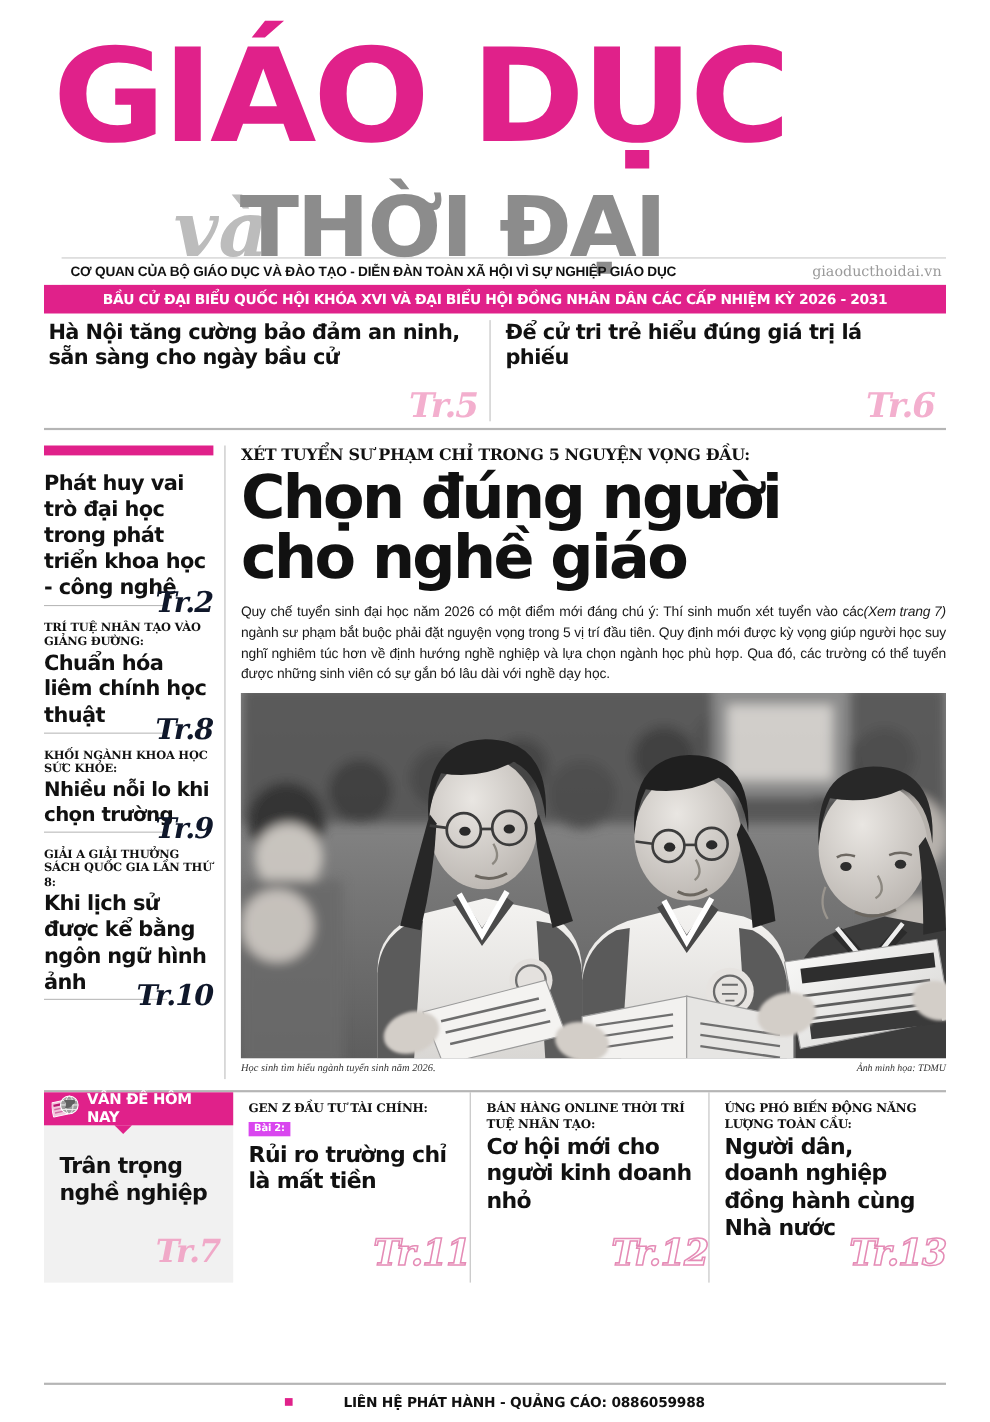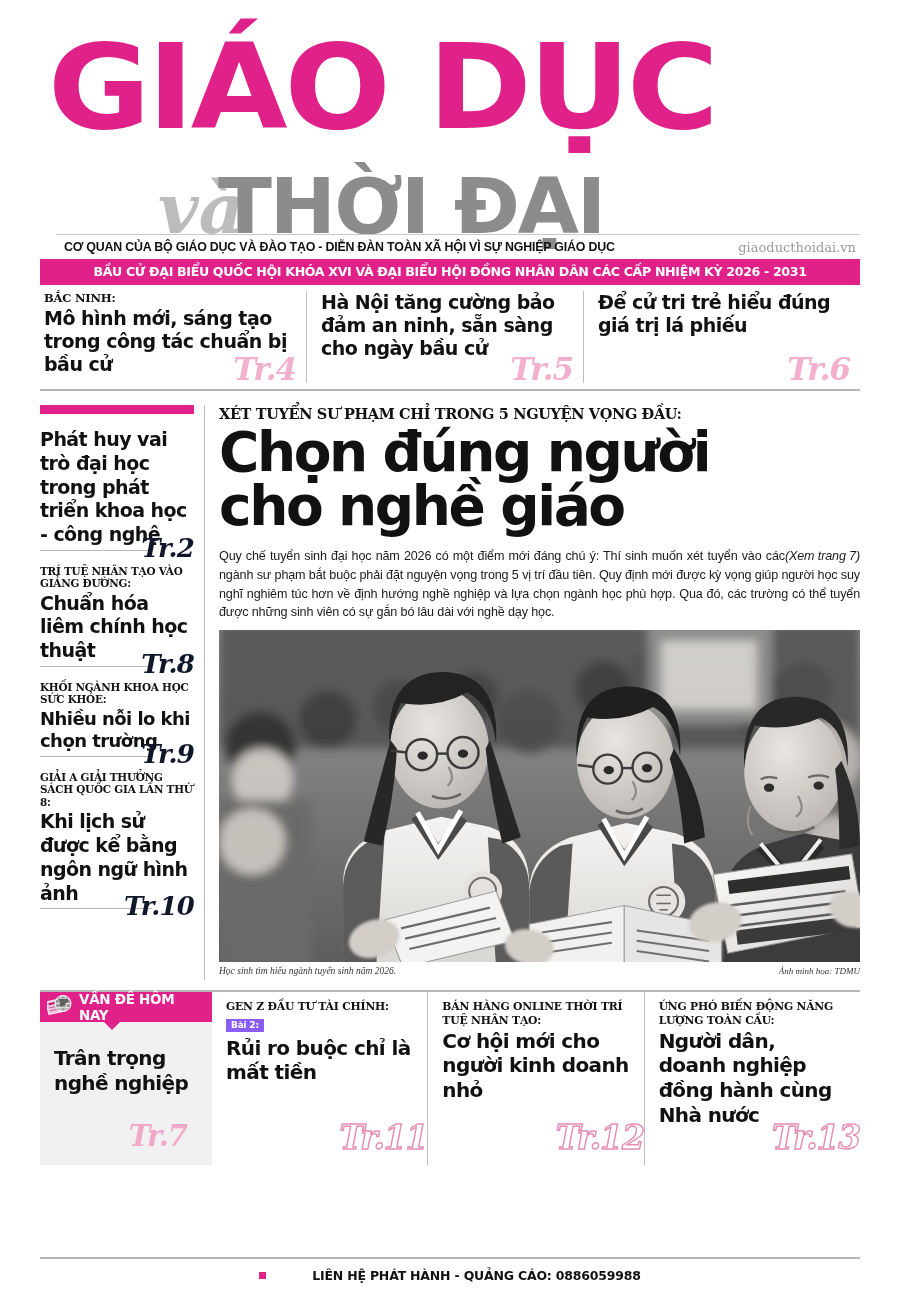--- a/index.html
+++ b/index.html
@@ -394,21 +394,21 @@
   .today-title {
     font-family: "DejaVu Sans", sans-serif;
     font-weight: 700;
     font-size: 20px;
     line-height: 1.25;
     letter-spacing: -0.6px;
     color: #111;
   }
   .today-tr {
     position: absolute;
-    right: 25px;
+    right: 12px;
     bottom: 14px;
     font-family: "DejaVu Serif", serif;
     font-style: italic;
     font-weight: 700;
     font-size: 29px;
     color: #F0A9C8;
     letter-spacing: -1px;
   }
 
   .b-col {
@@ -420,21 +420,21 @@
   .b-kicker {
     font-family: "DejaVu Serif", serif;
     font-weight: 700;
     font-size: 10.8px;
     line-height: 1.22;
     letter-spacing: -0.2px;
     color: #111;
   }
   .b-badge {
     display: inline-block;
-    background: #8b5cf6;
+    background: #d946ef;
     color: #fff;
     font-family: "DejaVu Sans", sans-serif;
     font-weight: 700;
     font-size: 9px;
     padding: 1px 5px 2px;
     margin: 3px 0 2px;
     letter-spacing: -0.2px;
   }
   .b-title {
     font-family: "DejaVu Sans", sans-serif;
@@ -504,25 +504,20 @@
     <div class="tagline-row">
       <div class="tagline">CƠ QUAN CỦA BỘ GIÁO DỤC VÀ ĐÀO TẠO - DIỄN ĐÀN TOÀN XÃ HỘI VÌ SỰ NGHIỆP GIÁO DỤC</div>
       <div class="website">giaoducthoidai.vn</div>
     </div>
   </div>
 
   <div class="election">
     <div class="election-bar">BẦU CỬ ĐẠI BIỂU QUỐC HỘI KHÓA XVI VÀ ĐẠI BIỂU HỘI ĐỒNG NHÂN DÂN CÁC CẤP NHIỆM KỲ 2026 - 2031</div>
     <div class="election-cols">
 
-      <div class="e-col">
-        <div class="e-kicker">BẮC NINH:</div>
-        <div class="e-title">Mô hình mới, sáng tạo trong công tác chuẩn bị bầu cử</div>
-        <div class="e-tr">Tr.4</div>
-      </div>
 
       <div class="e-col">
         <div class="e-title">Hà Nội tăng cường bảo đảm an ninh, sẵn sàng cho ngày bầu cử</div>
         <div class="e-tr">Tr.5</div>
       </div>
 
       <div class="e-col">
         <div class="e-title">Để cử tri trẻ hiểu đúng giá trị lá phiếu</div>
         <div class="e-tr">Tr.6</div>
       </div>
@@ -765,21 +760,21 @@
       </div>
       <div class="today-body">
         <div class="today-title">Trân trọng nghề nghiệp</div>
         <div class="today-tr">Tr.7</div>
       </div>
     </div>
 
     <div class="b-col">
       <div class="b-kicker">GEN Z ĐẦU TƯ TÀI CHÍNH:</div>
       <div class="b-badge">Bài 2:</div>
-      <div class="b-title">Rủi ro buộc chỉ là mất tiền</div>
+      <div class="b-title">Rủi ro trường chỉ là mất tiền</div>
       <div class="b-tr-outline">Tr.11</div>
     </div>
 
     <div class="b-col">
       <div class="b-kicker">BÁN HÀNG ONLINE THỜI TRÍ TUỆ NHÂN TẠO:</div>
       <div class="b-title">Cơ hội mới cho người kinh doanh nhỏ</div>
       <div class="b-tr-outline">Tr.12</div>
     </div>
 
     <div class="b-col">

